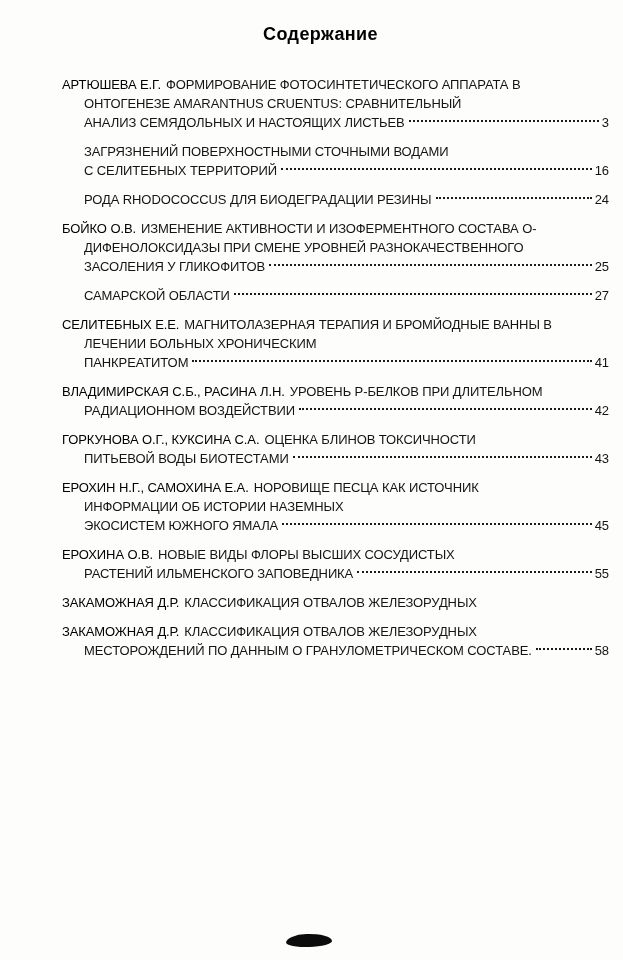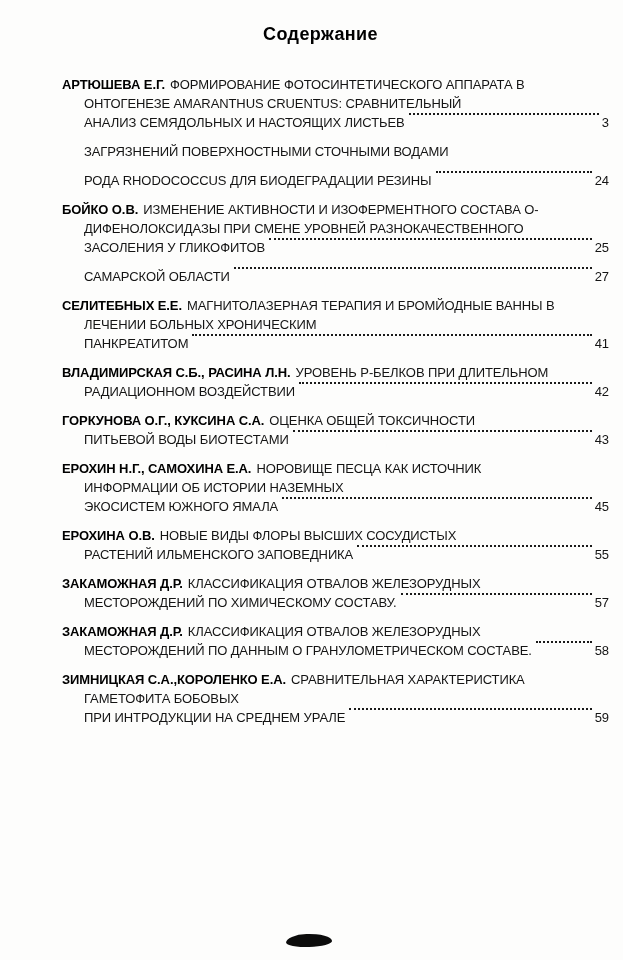--- a/index.html
+++ b/index.html
@@ -29,23 +29,23 @@
   }
   .entries { width: 100%; }
   .entry { margin-bottom: 10px; }
   .line {
     font-size: 13px;
     line-height: 19px;
     letter-spacing: -0.1px;
     white-space: nowrap;
   }
   .line.cont { padding-left: 22px; }
-  .line.last { display: flex; align-items: flex-start; }
+  .line.last { display: flex; align-items: center; }
   .line.last .txt { flex: 0 0 auto; }
-  .authors { font-weight: 700; padding-right: 5px; color: #000; }
+  .authors { font-weight: 400; padding-right: 5px; color: #000; }
   .txt { font-weight: 400; }
   .dots {
     flex: 1 1 12px;
     min-width: 8px;
     border-bottom: 2px dotted #1a1a1a;
     margin: 0 3px 4px 4px;
     height: 1px;
   }
   .pagenum { flex: 0 0 auto; }
   .artifact {
@@ -69,20 +69,25 @@
         <div class="line first"><span class="authors">АРТЮШЕВА Е.Г.</span><span class="txt">ФОРМИРОВАНИЕ ФОТОСИНТЕТИЧЕСКОГО АППАРАТА В</span></div>
         <div class="line cont"><span class="txt">ОНТОГЕНЕЗЕ AMARANTHUS CRUENTUS: СРАВНИТЕЛЬНЫЙ</span></div>
         <div class="line cont last">
           <span class="txt">АНАЛИЗ СЕМЯДОЛЬНЫХ И НАСТОЯЩИХ ЛИСТЬЕВ</span>
           <span class="dots"></span>
           <span class="pagenum">3</span>
         </div>
       </div>
       <div class="entry">
         <div class="line cont"><span class="txt">ЗАГРЯЗНЕНИЙ ПОВЕРХНОСТНЫМИ СТОЧНЫМИ ВОДАМИ</span></div>
+        <div class="line cont last">
+          <span class="txt">С СЕЛИТЕБНЫХ ТЕРРИТОРИЙ</span>
+          <span class="dots"></span>
+          <span class="pagenum">16</span>
+        </div>
       </div>
       <div class="entry">
         <div class="line cont last">
           <span class="txt">РОДА RHODOCOCCUS ДЛЯ БИОДЕГРАДАЦИИ РЕЗИНЫ</span>
           <span class="dots"></span>
           <span class="pagenum">24</span>
         </div>
       </div>
       <div class="entry">
         <div class="line first"><span class="authors">БОЙКО О.В.</span><span class="txt">ИЗМЕНЕНИЕ АКТИВНОСТИ И ИЗОФЕРМЕНТНОГО СОСТАВА О-</span></div>
@@ -111,21 +116,21 @@
       </div>
       <div class="entry">
         <div class="line first"><span class="authors">ВЛАДИМИРСКАЯ С.Б., РАСИНА Л.Н.</span><span class="txt">УРОВЕНЬ Р-БЕЛКОВ ПРИ ДЛИТЕЛЬНОМ</span></div>
         <div class="line cont last">
           <span class="txt">РАДИАЦИОННОМ ВОЗДЕЙСТВИИ</span>
           <span class="dots"></span>
           <span class="pagenum">42</span>
         </div>
       </div>
       <div class="entry">
-        <div class="line first"><span class="authors">ГОРКУНОВА О.Г., КУКСИНА С.А.</span><span class="txt">ОЦЕНКА ОБЩЕЙ ТОКСИЧНОСТИ</span></div>
+        <div class="line first"><span class="authors">ГОРКУНОВА О.Г., КУКСИНА С.А.</span><span class="txt">ОЦЕНКА БЛИНОВ ТОКСИЧНОСТИ</span></div>
         <div class="line cont last">
           <span class="txt">ПИТЬЕВОЙ ВОДЫ БИОТЕСТАМИ</span>
           <span class="dots"></span>
           <span class="pagenum">43</span>
         </div>
       </div>
       <div class="entry">
         <div class="line first"><span class="authors">ЕРОХИН Н.Г., САМОХИНА Е.А.</span><span class="txt">НОРОВИЩЕ ПЕСЦА КАК ИСТОЧНИК</span></div>
         <div class="line cont"><span class="txt">ИНФОРМАЦИИ ОБ ИСТОРИИ НАЗЕМНЫХ</span></div>
         <div class="line cont last">
@@ -137,38 +142,24 @@
       <div class="entry">
         <div class="line first"><span class="authors">ЕРОХИНА О.В.</span><span class="txt">НОВЫЕ ВИДЫ ФЛОРЫ ВЫСШИХ СОСУДИСТЫХ</span></div>
         <div class="line cont last">
           <span class="txt">РАСТЕНИЙ ИЛЬМЕНСКОГО ЗАПОВЕДНИКА</span>
           <span class="dots"></span>
           <span class="pagenum">55</span>
         </div>
       </div>
       <div class="entry">
         <div class="line first"><span class="authors">ЗАКАМОЖНАЯ Д.Р.</span><span class="txt">КЛАССИФИКАЦИЯ ОТВАЛОВ ЖЕЛЕЗОРУДНЫХ</span></div>
-        <div class="line cont last">
-          <span class="txt">МЕСТОРОЖДЕНИЙ ПО ХИМИЧЕСКОМУ СОСТАВУ.</span>
-          <span class="dots"></span>
-          <span class="pagenum">57</span>
-        </div>
       </div>
       <div class="entry">
         <div class="line first"><span class="authors">ЗАКАМОЖНАЯ Д.Р.</span><span class="txt">КЛАССИФИКАЦИЯ ОТВАЛОВ ЖЕЛЕЗОРУДНЫХ</span></div>
         <div class="line cont last">
           <span class="txt">МЕСТОРОЖДЕНИЙ ПО ДАННЫМ О ГРАНУЛОМЕТРИЧЕСКОМ СОСТАВЕ.</span>
           <span class="dots"></span>
           <span class="pagenum">58</span>
         </div>
       </div>
-      <div class="entry">
-        <div class="line first"><span class="authors">ЗИМНИЦКАЯ С.А.,КОРОЛЕНКО Е.А.</span><span class="txt">СРАВНИТЕЛЬНАЯ ХАРАКТЕРИСТИКА</span></div>
-        <div class="line cont"><span class="txt">ГАМЕТОФИТА БОБОВЫХ</span></div>
-        <div class="line cont last">
-          <span class="txt">ПРИ ИНТРОДУКЦИИ НА СРЕДНЕМ УРАЛЕ</span>
-          <span class="dots"></span>
-          <span class="pagenum">59</span>
-        </div>
-      </div>
     </div>
   <div class="artifact"></div>
 </div>
 
 </body></html>

